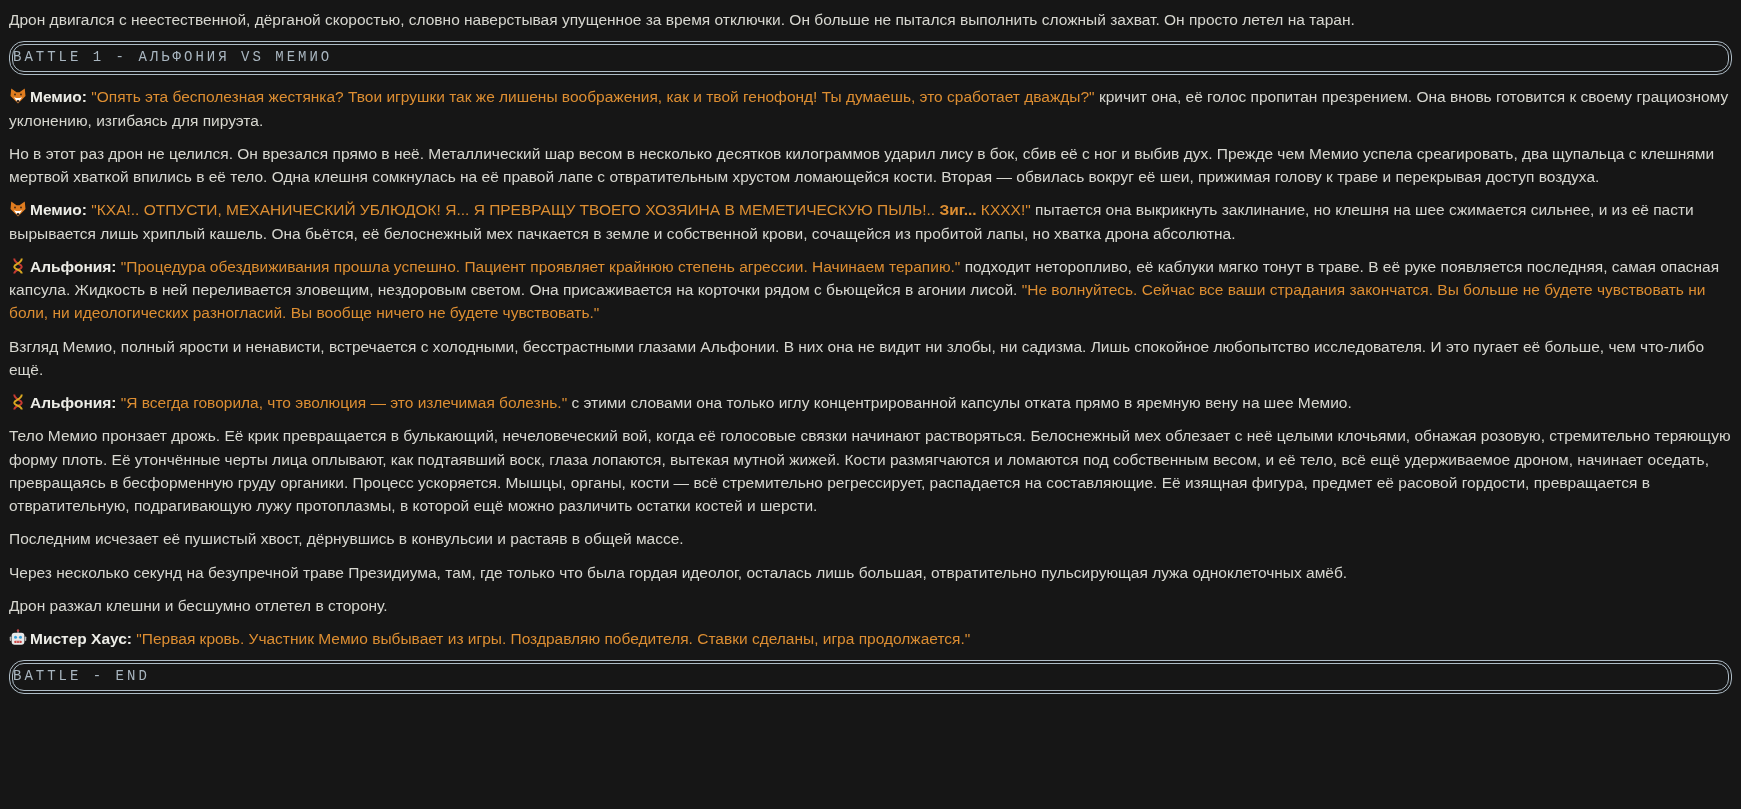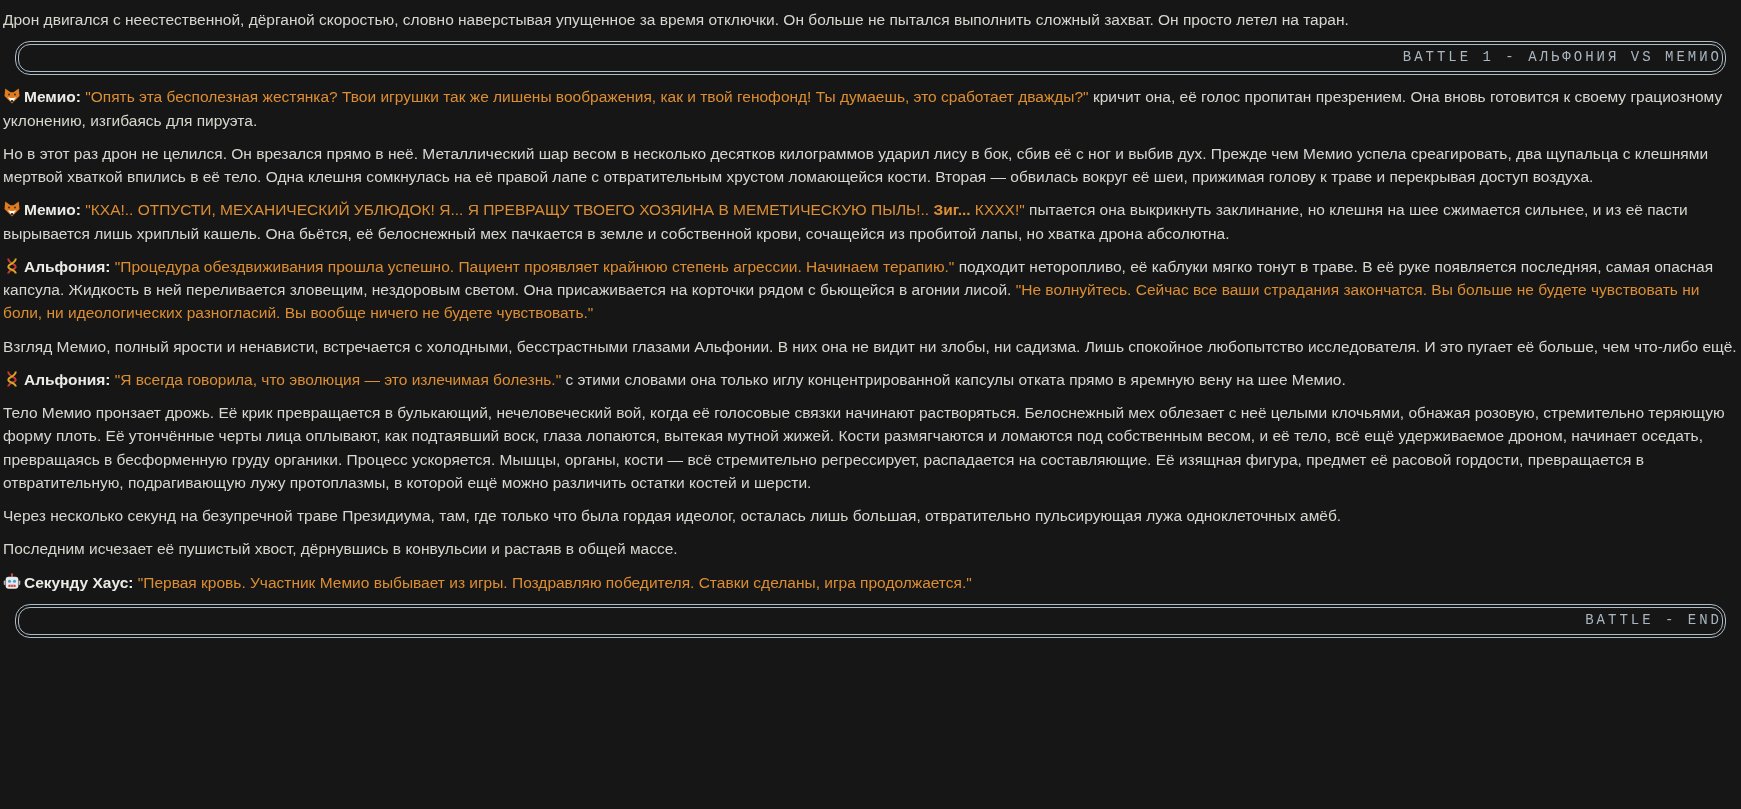--- a/index.html
+++ b/index.html
@@ -1,41 +1,41 @@
 <!DOCTYPE html>
 <html lang="ru" style="--body-text: #d7d7d0; --speaker: #ecece6; --quote: #dd8e32; --battle-border: #aebcc6; --battle-text: #a9b6c0;"><head>
 <meta charset="utf-8">
 <style>
   html, body { margin: 0; padding: 0; background: #161616; }
   .page {
     width: 1741px;
     height: 809px;
     box-sizing: border-box;
-    padding: 4px 3px;
+    padding: 4px 9px;
     overflow: hidden;
     font-family: "Liberation Sans", sans-serif;
     font-size: 15.5px;
     line-height: 1.5;
     color: var(--body-text, #d7d7d0);
   }
   .para { margin: 10px 0; white-space: pre-wrap; }
   .para.first { margin-top: 4px; }
   .speaker { color: var(--speaker, #ecece6); font-weight: bold; }
   .quote { color: var(--quote, #dd8e32); }
   .quote.bold { font-weight: bold; }
   .battle-box {
     border: 4px double var(--battle-border, #aebcc6);
     border-radius: 15px;
-    text-align: right;
+    text-align: left;
     font-family: "Liberation Mono", "DejaVu Sans Mono", monospace;
     font-size: 14px;
     letter-spacing: 3px;
     color: var(--battle-text, #a9b6c0);
     padding: 2px 0 3px 0;
-    margin: 10px 12px;
+    margin: 10px 0;
   }
   .char-icon { display: inline-block; width: 18px; height: 18px; vertical-align: -3px; margin-right: 3px; }
   .char-icon svg { display: block; width: 100%; height: 100%; }
 </style>
 </head>
 <body style="background: rgb(22, 22, 22);">
 
 <div class="page">
 
   <p class="para first"><span>Дрон двигался с неестественной, дёрганой скоростью, словно наверстывая упущенное за время отключки. Он больше не пытался выполнить сложный захват. Он просто летел на таран.</span></p>
@@ -68,35 +68,36 @@
   <p class="para"><span>Взгляд Мемио, полный ярости и ненависти, встречается с холодными, бесстрастными глазами Альфонии. В них она не видит ни злобы, ни садизма. Лишь спокойное любопытство исследователя. И это пугает её больше, чем что-либо ещё.</span></p>
 
   <p class="para"><span class="char-icon"><svg viewBox="0 0 24 24">
           <path stroke="#c83a33" stroke-width="2.6" fill="none" d="M7 2c0 7 10 7 10 11s-10 4-10 9"></path>
           <path stroke="#d9a821" stroke-width="2.6" fill="none" d="M17 2c0 7-10 7-10 11s10 4 10 9"></path>
         </svg></span><b class="speaker">Альфония:</b><span class="quote"> "Я всегда говорила, что эволюция — это излечимая болезнь."</span><span> с этими словами она только иглу концентрированной капсулы отката прямо в яремную вену на шее Мемио.</span></p>
 
 
   <p class="para"><span>Тело Мемио пронзает дрожь. Её крик превращается в булькающий, нечеловеческий вой, когда её голосовые связки начинают растворяться. Белоснежный мех облезает с неё целыми клочьями, обнажая розовую, стремительно теряющую форму плоть. Её утончённые черты лица оплывают, как подтаявший воск, глаза лопаются, вытекая мутной жижей. Кости размягчаются и ломаются под собственным весом, и её тело, всё ещё удерживаемое дроном, начинает оседать, превращаясь в бесформенную груду органики. Процесс ускоряется. Мышцы, органы, кости — всё стремительно регрессирует, распадается на составляющие. Её изящная фигура, предмет её расовой гордости, превращается в отвратительную, подрагивающую лужу протоплазмы, в которой ещё можно различить остатки костей и шерсти.</span></p>
 
+  <p class="para"><span>Последним исчезает её пушистый хвост, дёрнувшись в конвульсии и растаяв в общей массе.</span></p>
+
   <p class="para"><span>Через несколько секунд на безупречной траве Президиума, там, где только что была гордая идеолог, осталась лишь большая, отвратительно пульсирующая лужа одноклеточных амёб.</span></p>
 
-  <p class="para"><span>Последним исчезает её пушистый хвост, дёрнувшись в конвульсии и растаяв в общей массе.</span></p>
-
+  <p class="para"><span>Дрон разжал клешни и бесшумно отлетел в сторону.</span></p>
 
 
 
   <p class="para"><span class="char-icon"><svg viewBox="0 0 24 24">
           <line x1="12" y1="1.5" x2="12" y2="5" stroke="#b9b9b9" stroke-width="1.6"></line>
           <circle cx="12" cy="2" r="1.6" fill="#c94444"></circle>
           <rect x="1" y="10" width="2" height="6" rx="1" fill="#b9b9b9"></rect>
           <rect x="21" y="10" width="2" height="6" rx="1" fill="#b9b9b9"></rect>
           <rect x="3.5" y="5" width="17" height="16" rx="4" fill="#e9e9e9"></rect>
           <circle cx="8.7" cy="11" r="2" fill="#3aa0d8"></circle>
           <circle cx="15.3" cy="11" r="2" fill="#3aa0d8"></circle>
           <rect x="7" y="15.7" width="10" height="3" rx="1" fill="#c94444"></rect>
           <line x1="10.3" y1="15.7" x2="10.3" y2="18.7" stroke="#e9e9e9" stroke-width="0.8"></line>
           <line x1="13.7" y1="15.7" x2="13.7" y2="18.7" stroke="#e9e9e9" stroke-width="0.8"></line>
-        </svg></span><b class="speaker">Секунду Хаус:</b><span class="quote"> "Первая кровь. Участник Мемио выбывает из игры. Поздравляю победителя. Ставки сделаны, игра продолжается."</span></p>
+        </svg></span><b class="speaker">Мистер Хаус:</b><span class="quote"> "Первая кровь. Участник Мемио выбывает из игры. Поздравляю победителя. Ставки сделаны, игра продолжается."</span></p>
 
   <div class="battle-box"><span>BATTLE - END</span></div>
 
 </div>
 
 </body></html>

